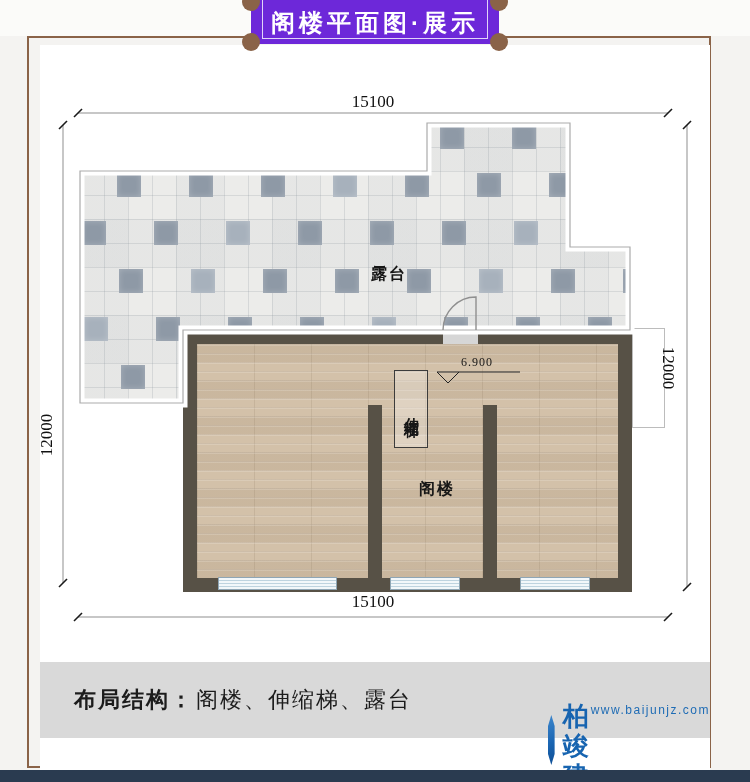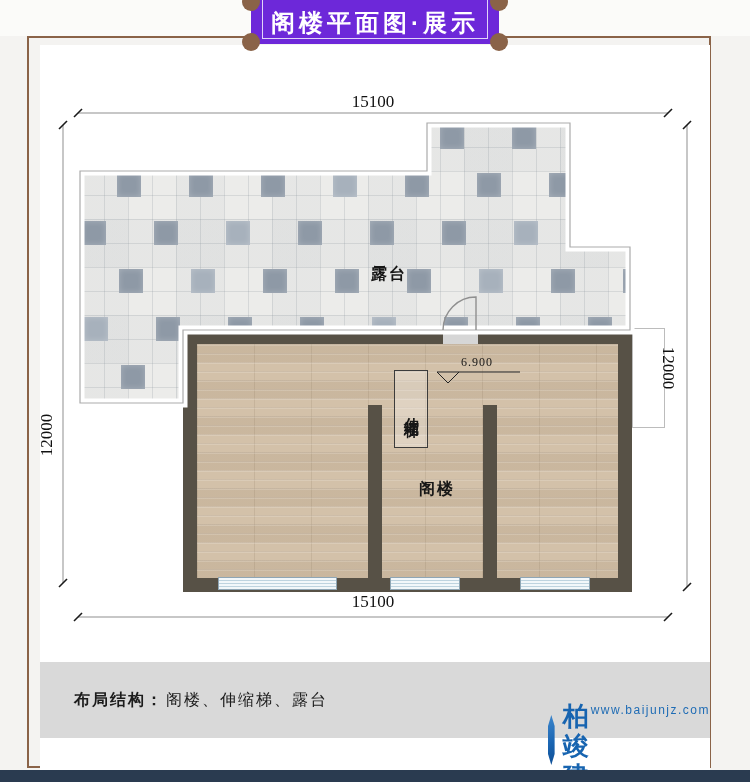--- a/index.html
+++ b/index.html
@@ -84,21 +84,21 @@
     font-family:"Liberation Serif","DejaVu Serif",serif;font-size:17px;color:#111;
     white-space:nowrap;}
   .dim-top{left:333px;top:57px;}
   .dim-bottom{left:333px;top:557px;}
   .dim-left{left:7px;top:390px;transform:translate(-50%,-50%) rotate(-90deg);}
   .dim-right{left:628px;top:323px;transform:translate(-50%,-50%) rotate(90deg);}
 
   
   .footer-bar{position:absolute;left:40px;top:662px;width:670px;height:76px;background:#d9d9d9;
     display:flex;align-items:center;z-index:4;}
-  .footer-text{margin-left:34px;font-size:16px;color:#1c1c1c;letter-spacing:2px;}
+  .footer-text{margin-left:34px;font-size:22px;color:#1c1c1c;letter-spacing:2px;}
   .footer-text b{font-weight:bold;margin-right:2px;}
   .brand{position:absolute;left:548px;top:712px;width:162px;height:56px;z-index:7;
     display:flex;align-items:center;}
   .logo-mark{width:38px;height:50px;margin-right:8px;position:relative;
     background:linear-gradient(160deg,#3c86cc 0%,#1b66b3 55%,#0e4e95 100%);
     clip-path:polygon(50% 0,100% 22%,100% 78%,50% 100%,0 78%,0 22%);}
   .logo-mark::after{content:'';position:absolute;left:7px;right:7px;top:11px;height:16px;
     background:repeating-linear-gradient(180deg,rgba(255,255,255,.95) 0 2px,transparent 2px 6px);}
   .brand-col{display:flex;align-items:flex-start;margin-top:41px;}
   .brand-name{font-size:26px;font-weight:bold;color:#1764b0;letter-spacing:2px;line-height:30px;}

